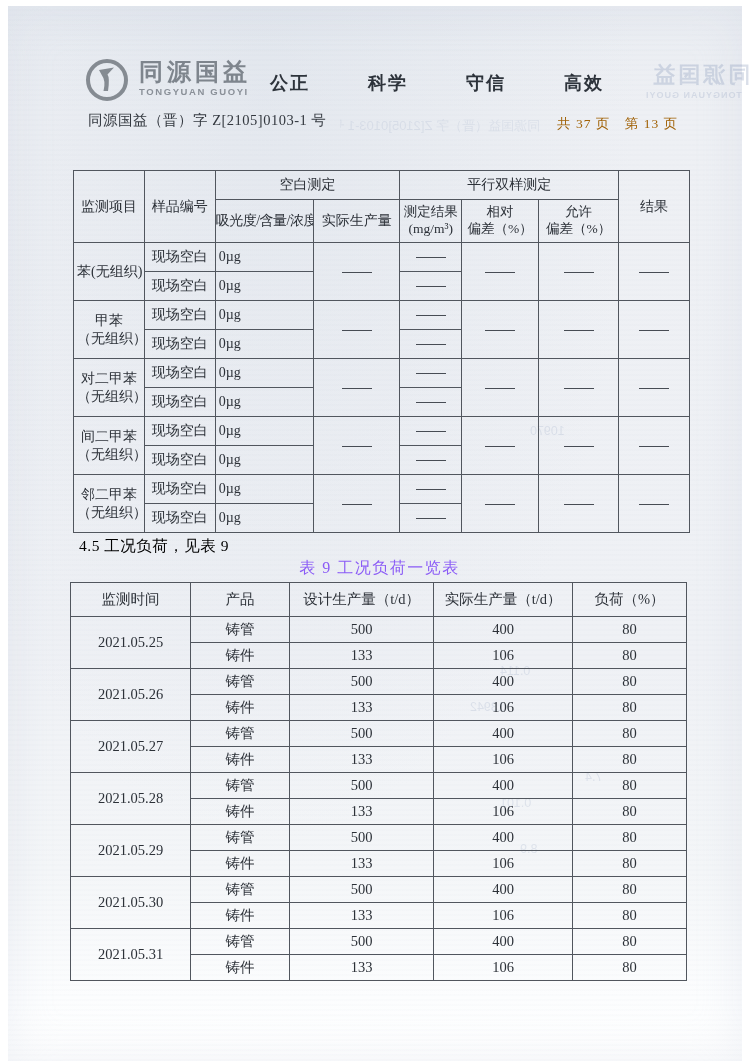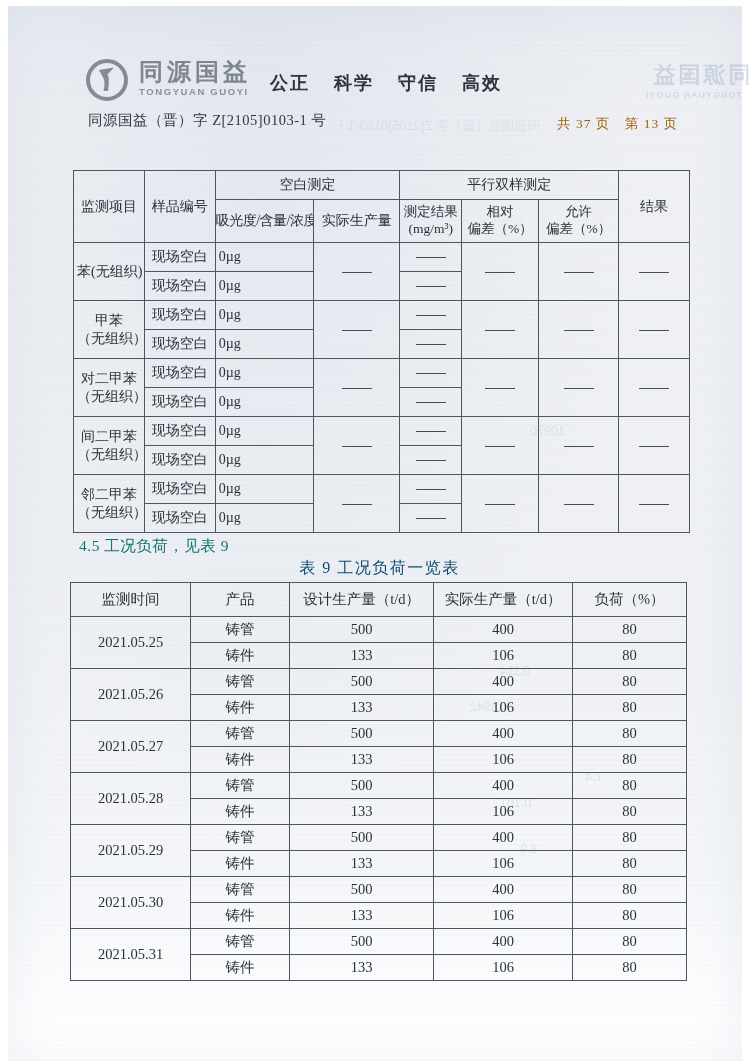--- a/index.html
+++ b/index.html
@@ -27,30 +27,30 @@
   .brand-text { display:flex; flex-direction:column; margin-top:2px; }
   .brand-cn {
     font-family:"Liberation Sans","DejaVu Sans",sans-serif;
     font-size:24px; font-weight:bold; color:#7e858d; letter-spacing:4px; line-height:1.05;
   }
   .brand-en {
     font-family:"Liberation Sans","DejaVu Sans",sans-serif;
     font-size:9.5px; font-weight:bold; color:#8a9098; letter-spacing:1.6px; margin-top:2px;
   }
   .slogan-row {
-    position:absolute; left:270px; top:71px; display:flex; gap:24px;
+    position:absolute; left:270px; top:71px; display:flex; gap:58px;
     font-size:18px; font-weight:bold; color:#2d333b; letter-spacing:2px;
   }
   .doc-line { position:absolute; left:88px; top:111px; font-size:14.5px; color:#33383f; letter-spacing:0.5px; }
   .page-counter { position:absolute; right:72px; top:115px; font-size:13.5px; color:#a16207; letter-spacing:1px; }
 
   
   .t8-title { position:absolute; left:0; right:0; top:141px; text-align:center; font-size:16.5px; color:#2e333a; letter-spacing:1.5px; }
-  .section-45 { position:absolute; left:79px; top:536px; font-size:15.5px; color:#0f766e; letter-spacing:0.5px; }
-  .t9-title { position:absolute; left:0; right:0; top:558px; text-align:center; font-size:16px; color:#0c4a6e; letter-spacing:1.5px;margin-left:9px; }
+  .section-45 { position:absolute; left:79px; top:536px; font-size:15.5px; color:#000000; letter-spacing:0.5px; }
+  .t9-title { position:absolute; left:0; right:0; top:558px; text-align:center; font-size:16px; color:#8b5cf6; letter-spacing:1.5px;margin-left:9px; }
 
   
   table { border-collapse:collapse; table-layout:fixed; }
   th, td {
     border:1px solid #51565e; text-align:center; vertical-align:middle;
     font-size:14px; color:#2c3138; padding:1px 3px; font-weight:normal;
     overflow:hidden; white-space:nowrap;
   }
   .table8 { position:absolute; left:73px; top:170px; width:617px; }
   .table8 tr.h1 { height:29px; }

